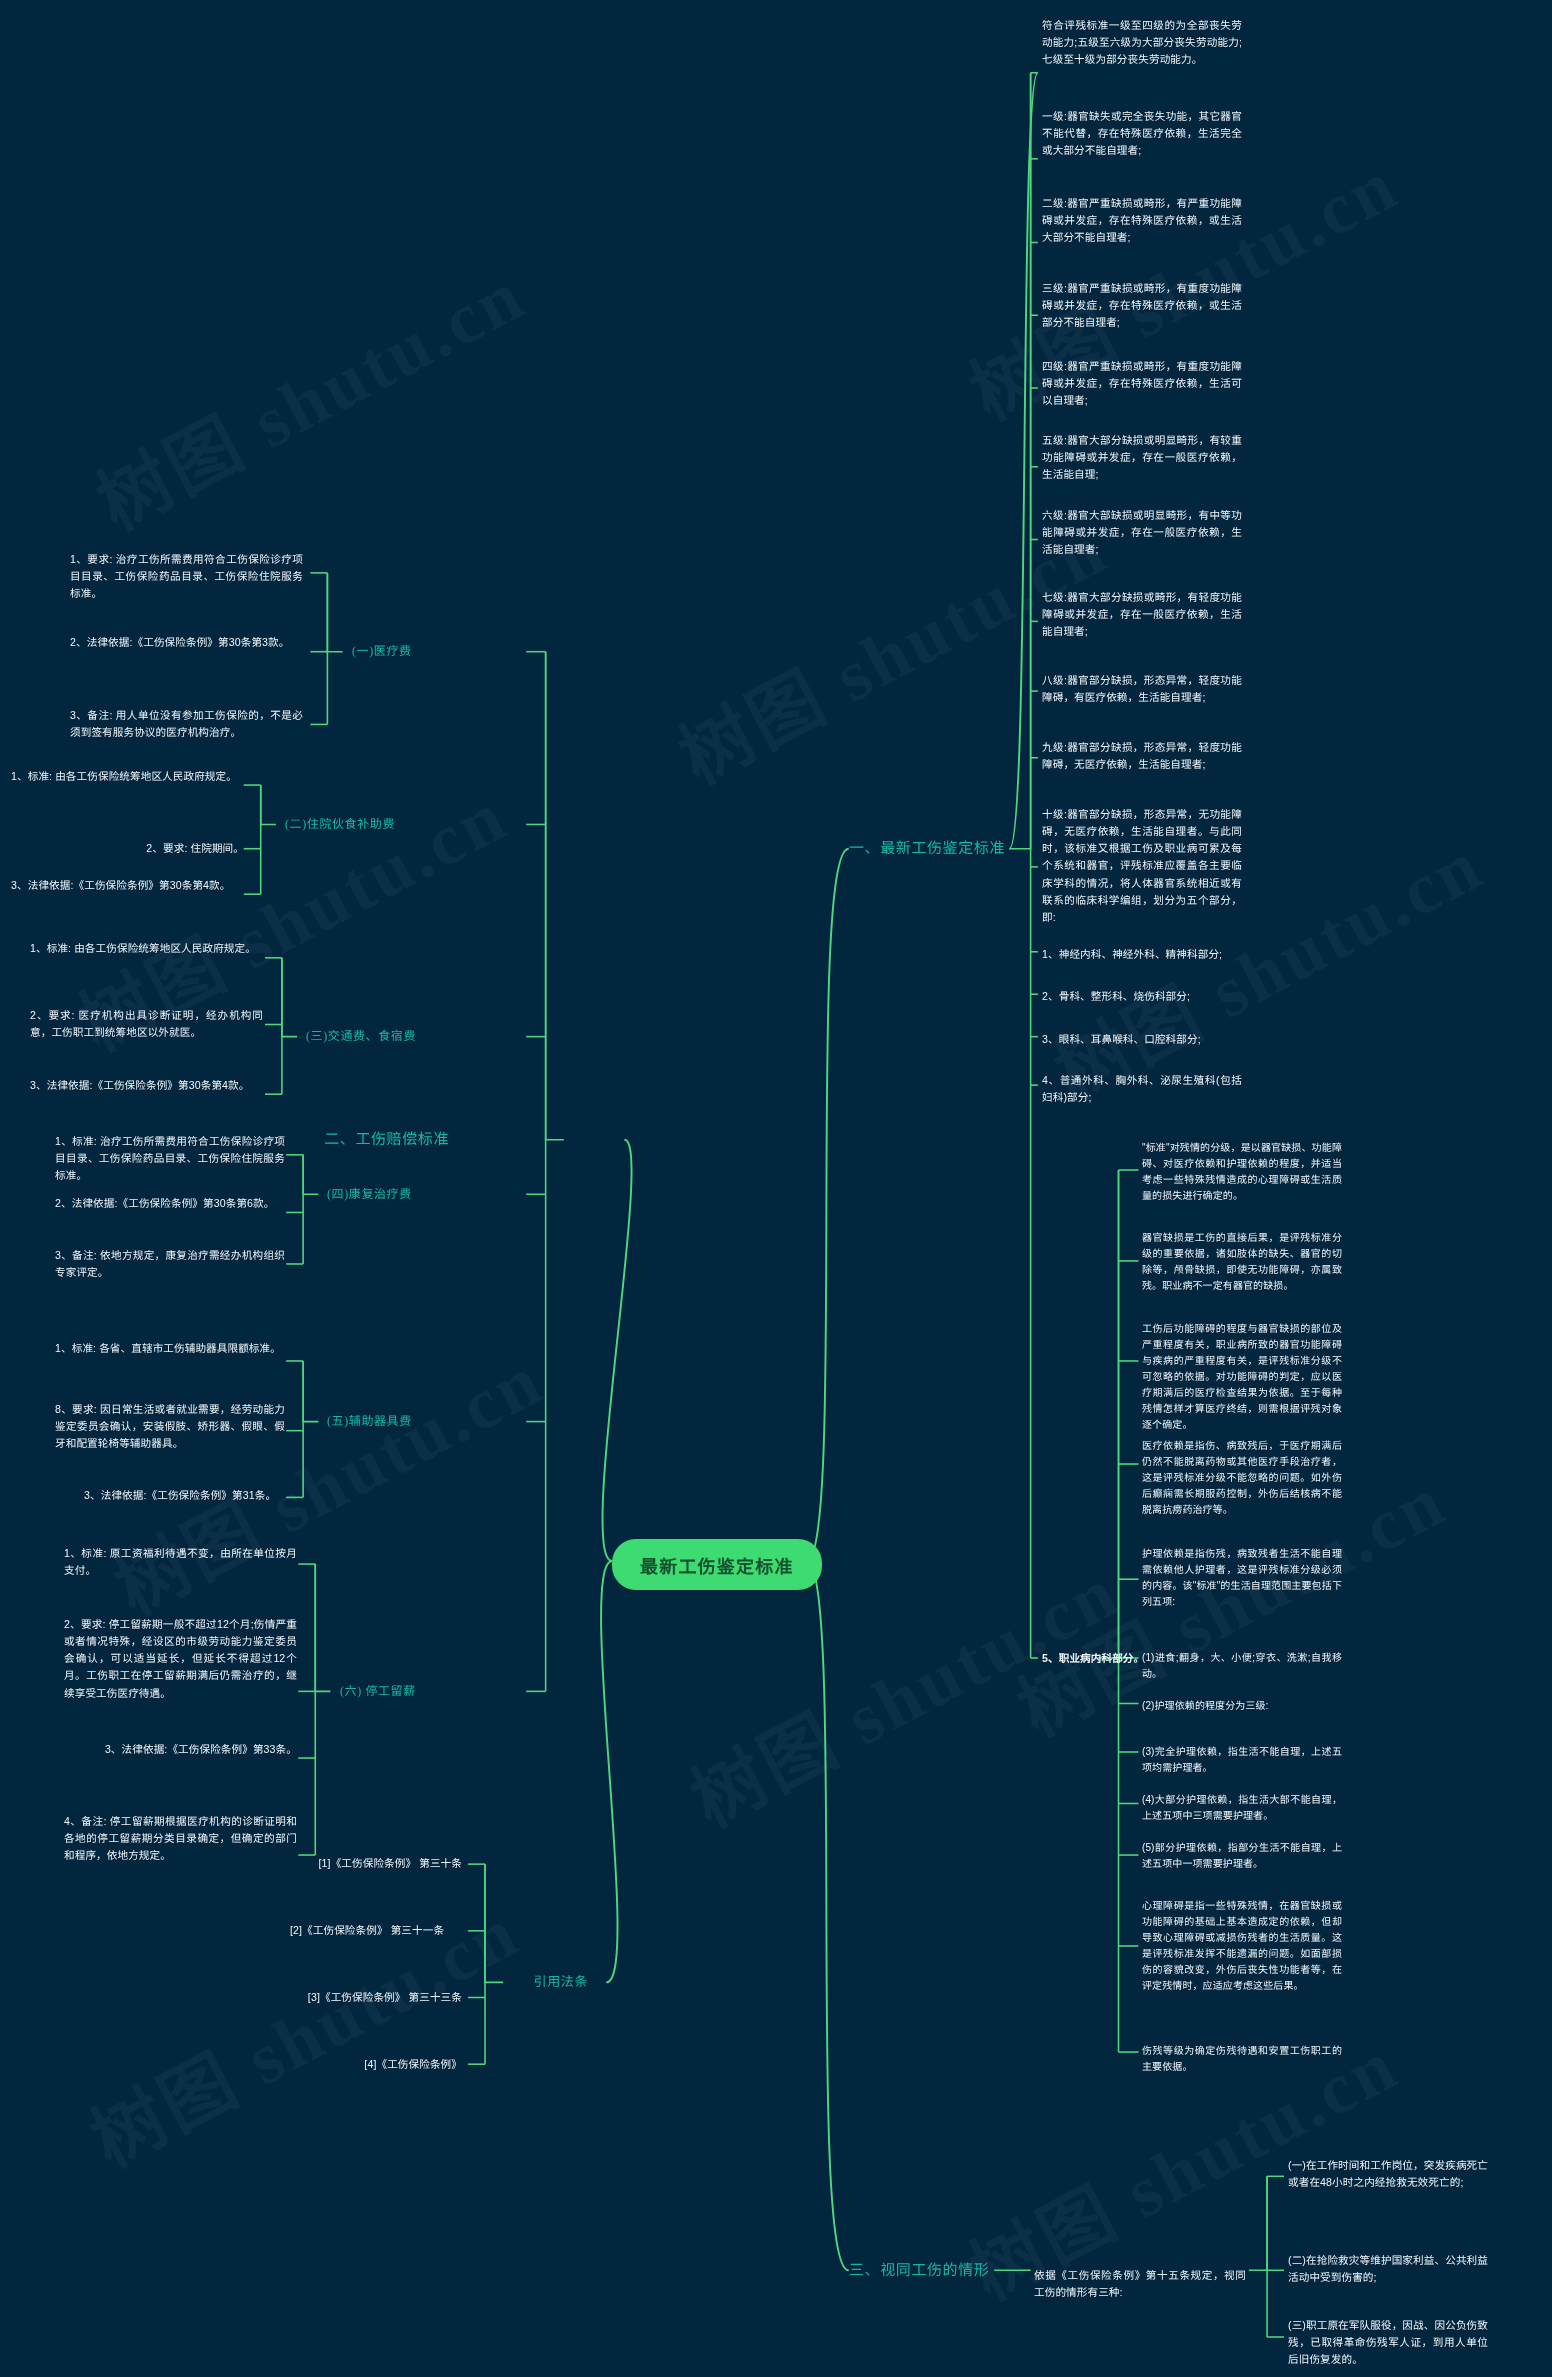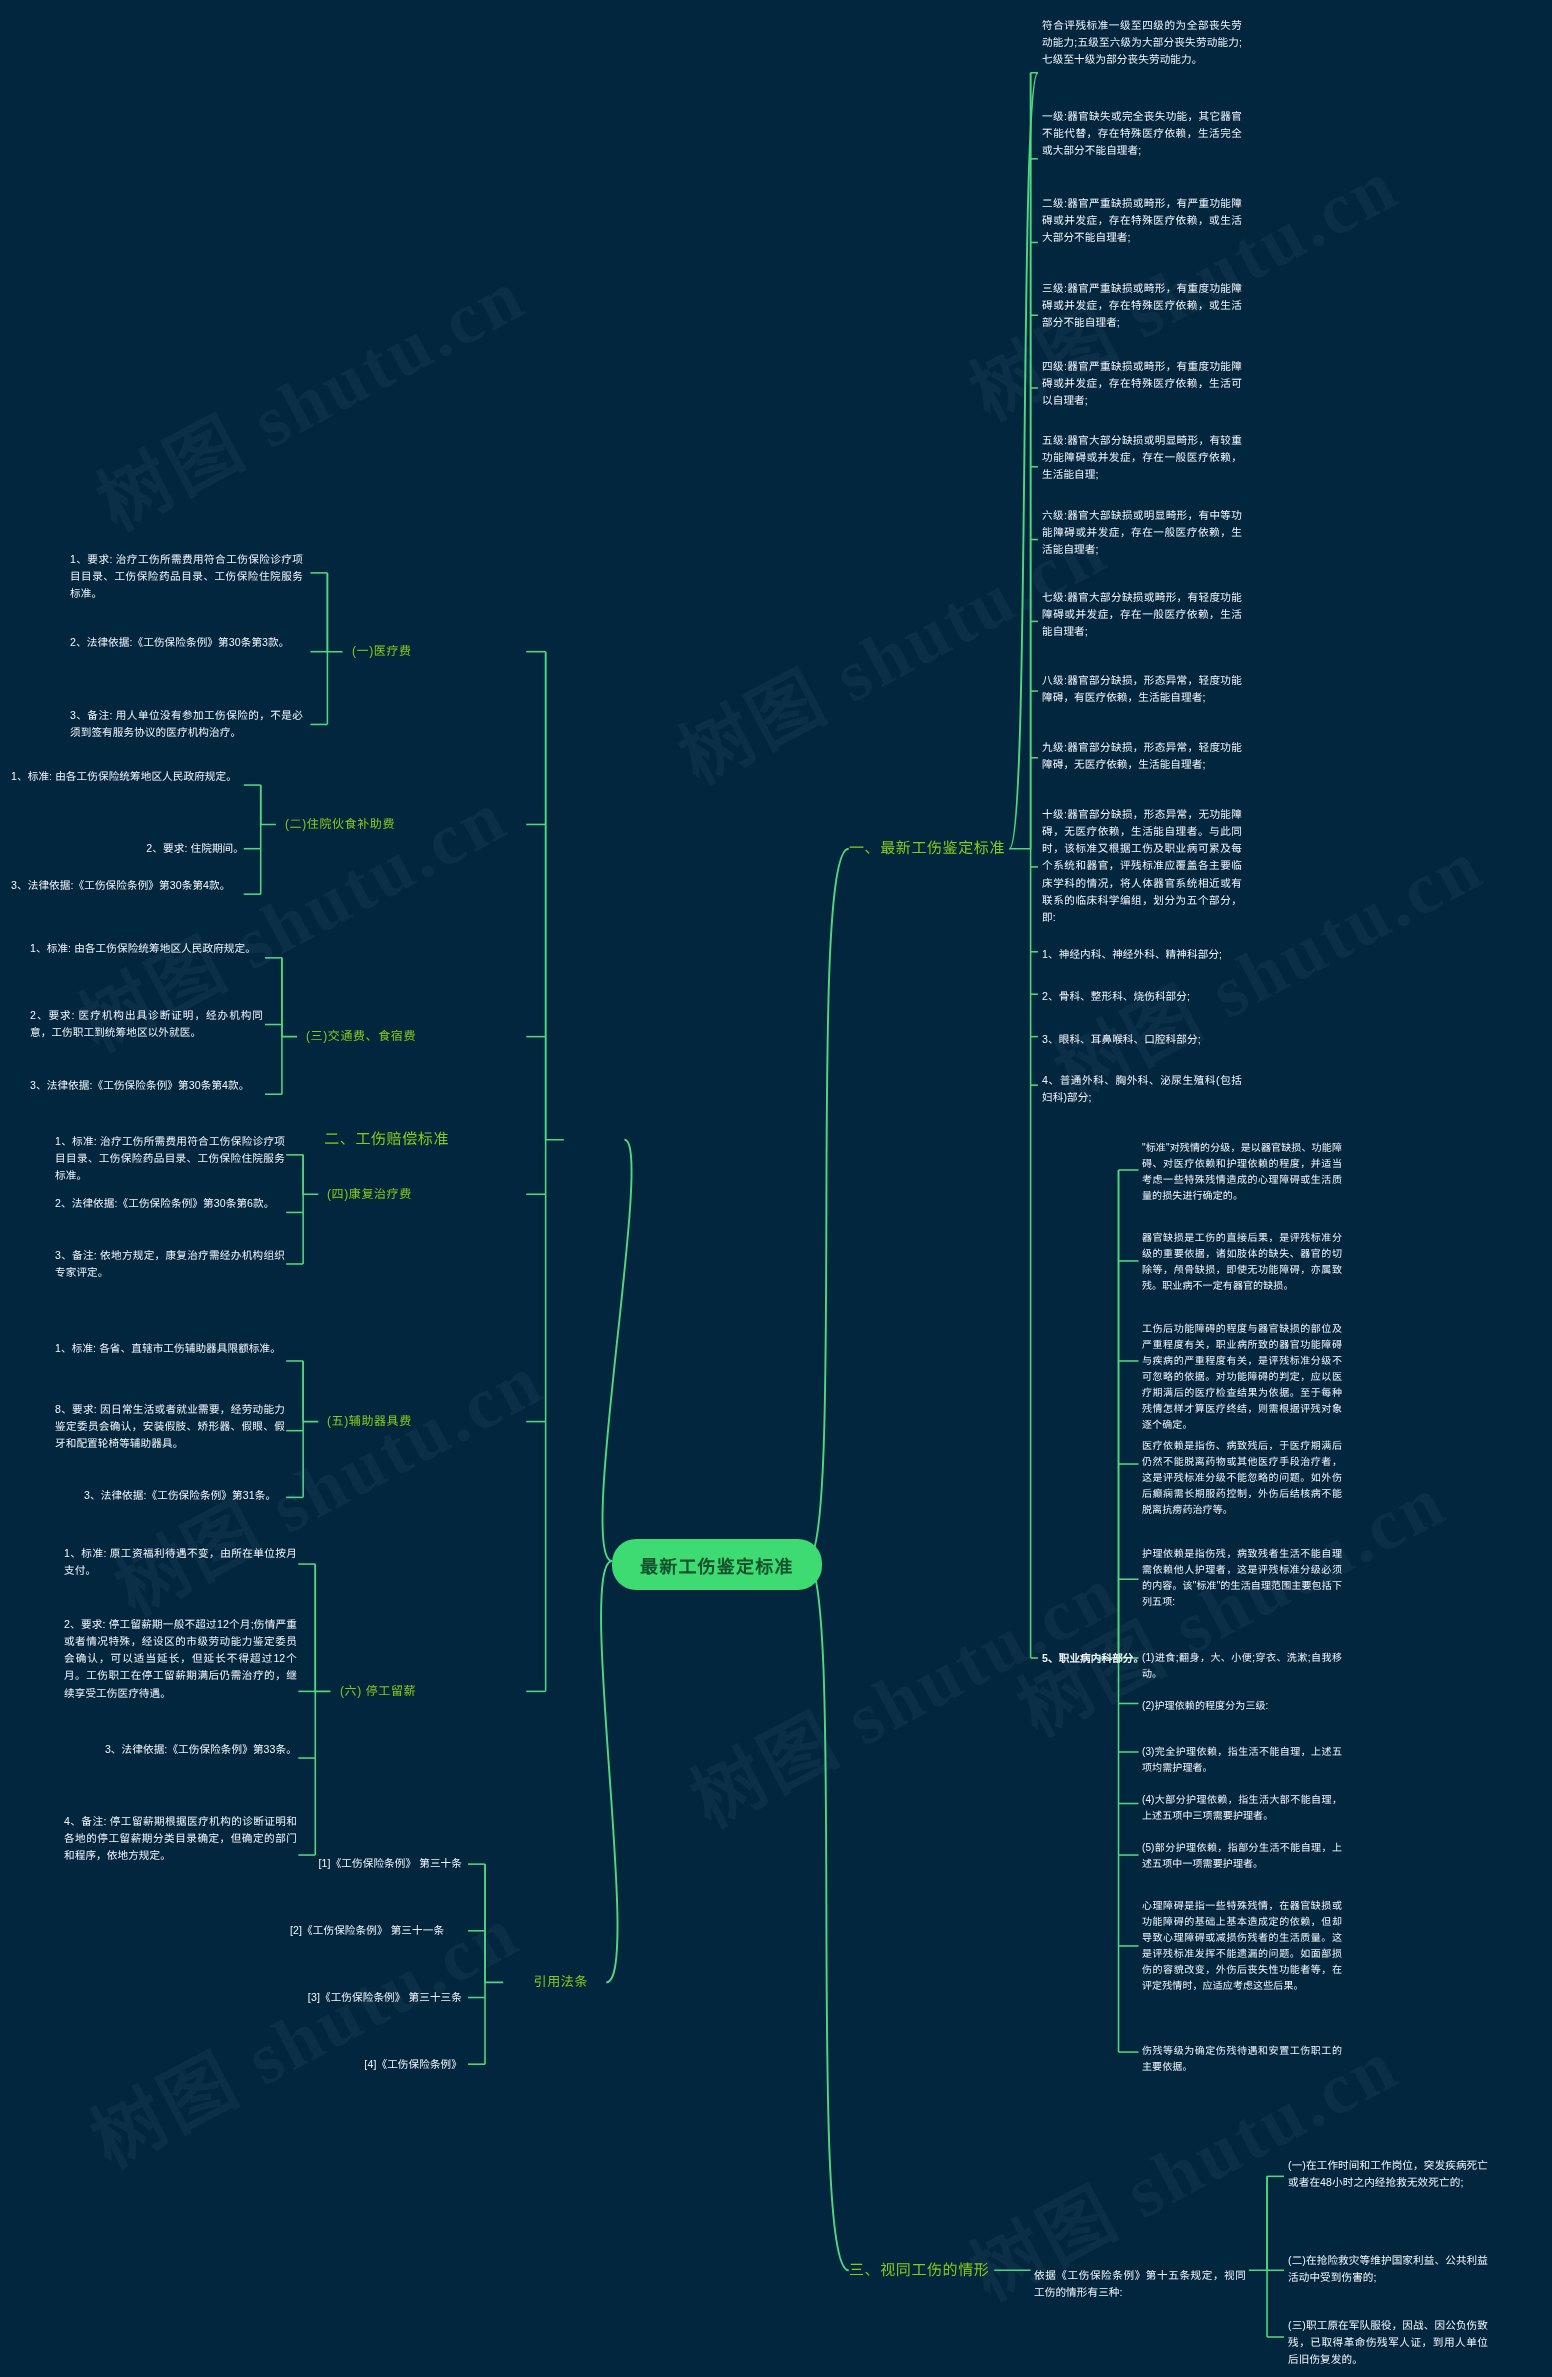--- a/index.html
+++ b/index.html
@@ -34,24 +34,25 @@
   .leaf{
     font-size:10.6px;
     line-height:1.62;
     color:#f2f6fa;
     letter-spacing:0.1px;
     text-align:justify;
   }
   .leaf.sm{font-size:10px;line-height:1.6;}
   .topic{
     font-size:15px;
-    color:#84cc16;
+    color:#14b8a6;
     letter-spacing:0.6px;
     white-space:nowrap;
     line-height:1.2;
+    font-family:Liberation Serif, serif;
   }
   .topic.l2{font-size:13px;}
   .topic.l3{font-size:12px;}
   .root{
     background:#3ddb71;
     color:#14532d;
     font-size:18px;
     font-weight:700;
     border-radius:24px;
     padding:12.7px 28px;

